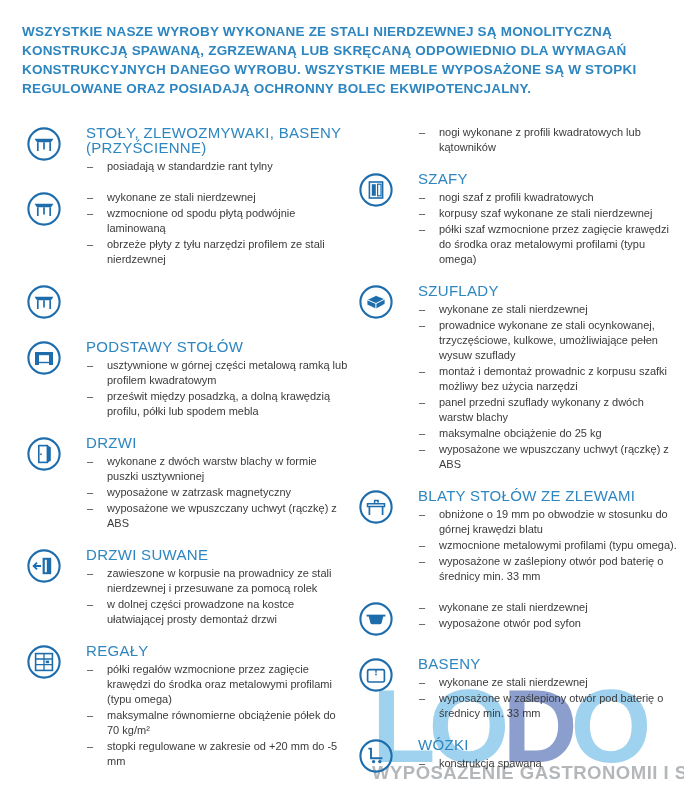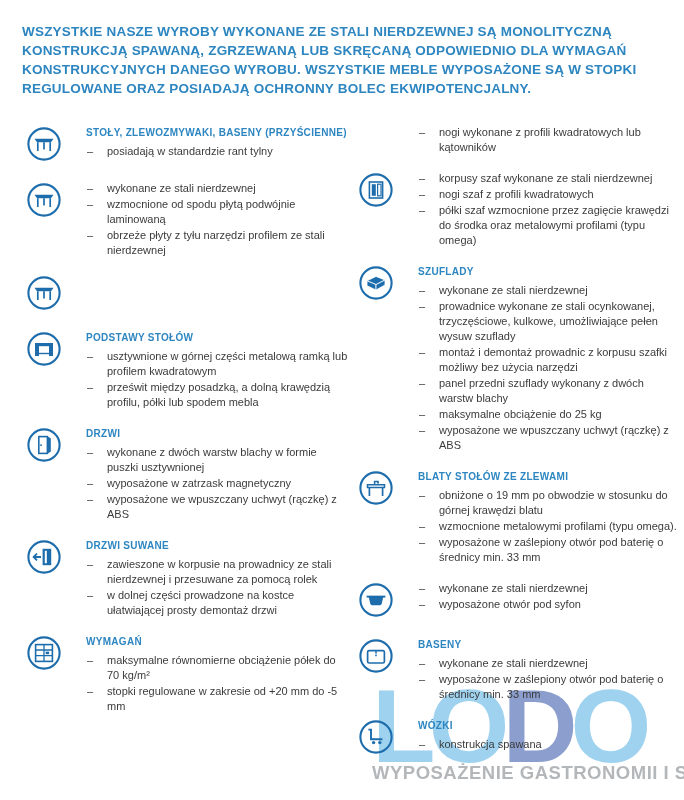--- a/index.html
+++ b/index.html
@@ -27,21 +27,21 @@
   .col{box-sizing:border-box;}
   .col-left{width:332px;}
   .col-right{width:330px;}
   .section{display:flex;margin-bottom:15px;}
   .icon-col{flex:none;width:64px;padding-top:1px;}
   .icon{display:inline-block;width:36px;height:36px;margin-left:4px;}
   .icon svg{display:block;}
   .section-body{flex:1;min-width:0;padding-right:6px;}
   .section-title{
     color:var(--heading-blue,#2e86c1);
-    font-size:10px;font-weight:700;
+    font-size:15px;font-weight:400;
     letter-spacing:0.3px;
     margin-bottom:4px;
     line-height:15px;
   }
   ul.bullets{list-style:none;margin:0;padding:0;}
   ul.bullets li{
     position:relative;
     padding-left:21px;
     font-size:11px;font-weight:400;
     color:var(--body-text,#3b3b3b);
@@ -168,22 +168,23 @@
           </div>
         </div>
         <div class="section">
           <div class="icon-col"><span class="icon"><svg width="36" height="36" viewBox="0 0 36 36">
                 <circle cx="18" cy="18" r="15.6" fill="none" stroke="#1d6dad" stroke-width="2.1"></circle>
                 <rect x="9.6" y="9.6" width="16.8" height="16.8" fill="none" stroke="#1d6dad" stroke-width="1.6"></rect>
                 <path d="M9.6 15 h16.8 M9.6 20.6 h16.8 M18 9.6 v16.8" stroke="#1d6dad" stroke-width="1.3"></path>
                 <rect x="19.7" y="16.6" width="3.4" height="2.6" fill="#1d6dad"></rect>
               </svg></span></div>
           <div class="section-body">
-            <div class="section-title">WYMAGAŃ</div>
-            <ul class="bullets">
+            <div class="section-title">REGAŁY</div>
+            <ul class="bullets">
+              <li>półki regałów wzmocnione przez zagięcie krawędzi do środka oraz metalowymi profilami (typu omega)</li>
               <li>maksymalne równomierne obciążenie półek do 70 kg/m²</li>
               <li>stopki regulowane w zakresie od +20 mm do -5 mm</li>
             </ul>
           </div>
         </div>
       </div>
     <div class="col col-right" id="col-right">
         <div class="section">
           <div class="icon-col"></div>
           <div class="section-body">
@@ -193,23 +194,24 @@
           </div>
         </div>
         <div class="section">
           <div class="icon-col"><span class="icon"><svg width="36" height="36" viewBox="0 0 36 36">
                 <circle cx="18" cy="18" r="15.6" fill="none" stroke="#1d6dad" stroke-width="2.1"></circle>
                 <rect x="11.4" y="10" width="13.2" height="16" fill="none" stroke="#1d6dad" stroke-width="1.6"></rect>
                 <rect x="13.8" y="12.2" width="4" height="11.6" fill="#1d6dad"></rect>
                 <rect x="19.6" y="12.2" width="3.4" height="11.6" fill="none" stroke="#1d6dad" stroke-width="1.2"></rect>
               </svg></span></div>
           <div class="section-body">
-            <ul class="bullets">
+            <div class="section-title">SZAFY</div>
+            <ul class="bullets">
+              <li>nogi szaf z profili kwadratowych</li>
               <li>korpusy szaf wykonane ze stali nierdzewnej</li>
-              <li>nogi szaf z profili kwadratowych</li>
               <li>półki szaf wzmocnione przez zagięcie krawędzi do środka oraz metalowymi profilami (typu omega)</li>
             </ul>
           </div>
         </div>
         <div class="section">
           <div class="icon-col"><span class="icon"><svg width="36" height="36" viewBox="0 0 36 36">
                 <circle cx="18" cy="18" r="15.6" fill="none" stroke="#1d6dad" stroke-width="2.1"></circle>
                 <path d="M9 15.8 L18 11.4 L27 15 L18 19.6 Z" fill="#1d6dad" stroke="#ffffff" stroke-width="0.8"></path>
                 <path d="M9 15.8 V20.8 L18 25 V19.6 Z" fill="#1d6dad" stroke="#ffffff" stroke-width="0.8"></path>
                 <path d="M27 15 V20 L18 25 V19.6 Z" fill="#1d6dad" stroke="#ffffff" stroke-width="0.8"></path>

